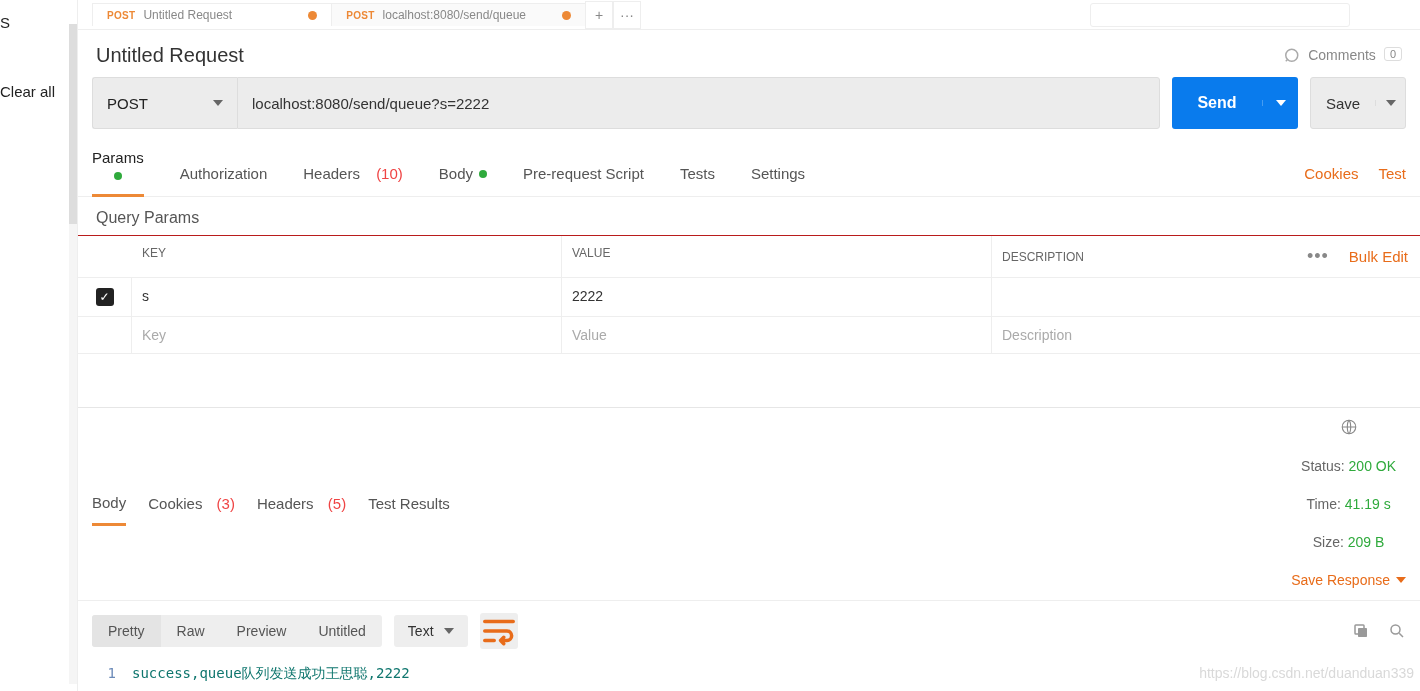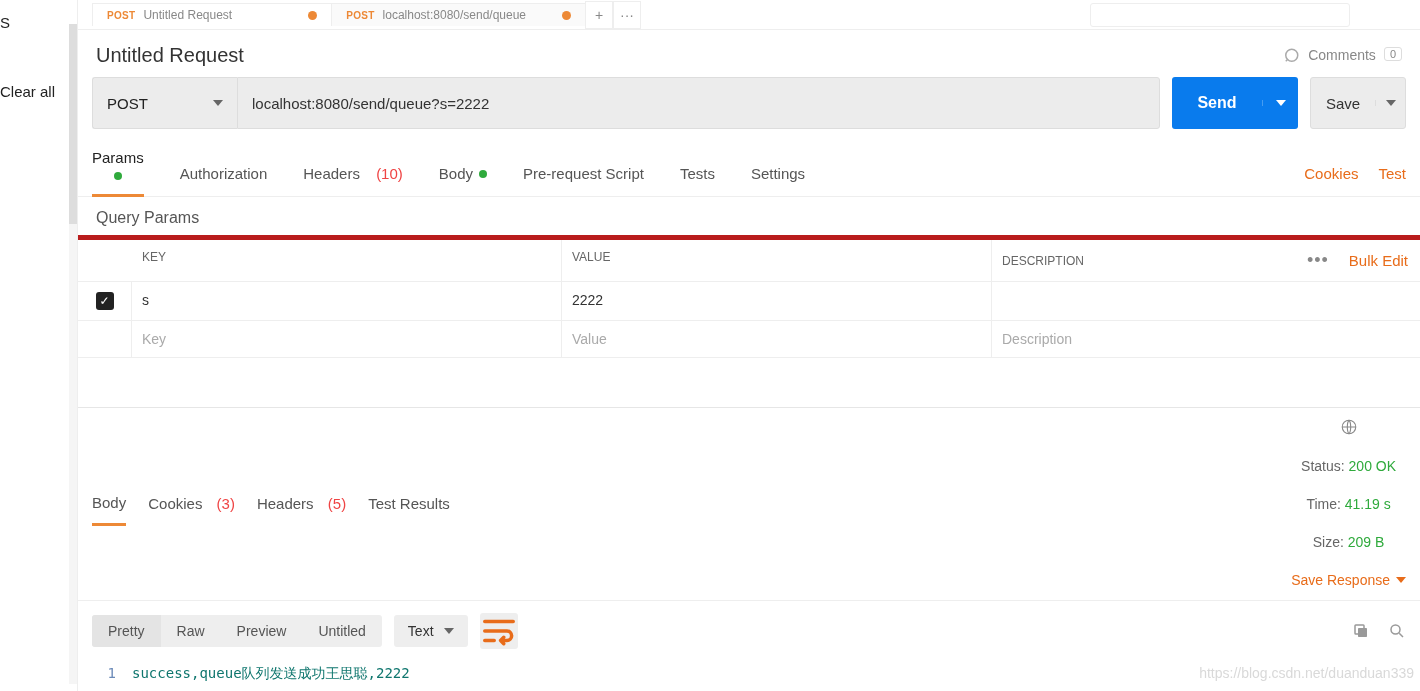--- a/index.html
+++ b/index.html
@@ -43,21 +43,21 @@
 
     .req-tabs { display: flex; padding: 20px 14px 0; gap: 36px; border-bottom: 1px solid #eee; align-items: flex-end; }
     .req-tab { font-size: 15px; color: #555; padding-bottom: 14px; cursor: pointer; white-space: nowrap; display: flex; align-items: center; gap: 6px; }
     .req-tab.active { border-bottom: 3px solid #ed8936; margin-bottom: -1px; color: #222; flex-direction: column; }
     .green-dot { width: 8px; height: 8px; border-radius: 50%; background: #2faa3c; display: inline-block; }
     .green-num { color: #ef4444; }
     .req-tab-actions { margin-left: auto; display: flex; gap: 20px; padding-bottom: 14px; }
     .orange-link { color: #e86c1a; font-size: 15px; cursor: pointer; }
 
     .section-label { font-size: 16px; color: #555; padding: 12px 18px 8px; }
-    .table { border-top: 5px solid #b91c1c; }
+    .table { border-top: 1px solid #b91c1c; }
     .trow { display: flex; border-bottom: 1px solid #eee; align-items: stretch; }
     .tcell { padding: 10px 10px; border-right: 1px solid #eee; font-size: 14px; }
     .tcell.check { width: 54px; display: flex; align-items: center; justify-content: center; }
     .tcell.key { width: 430px; }
     .tcell.value { width: 430px; }
     .tcell.desc { flex: 1; border-right: none; }
     .thead .tcell { font-size: 12px; color: #666; font-weight: 500; }
     .thead .tcell.check { border-right: 1px solid transparent; }
     .placeholder { color: #aaa; }
     .checkbox { width: 18px; height: 18px; border-radius: 3px; background: #222; display: flex; align-items: center; justify-content: center; color: #fff; font-size: 12px; cursor: pointer; }

